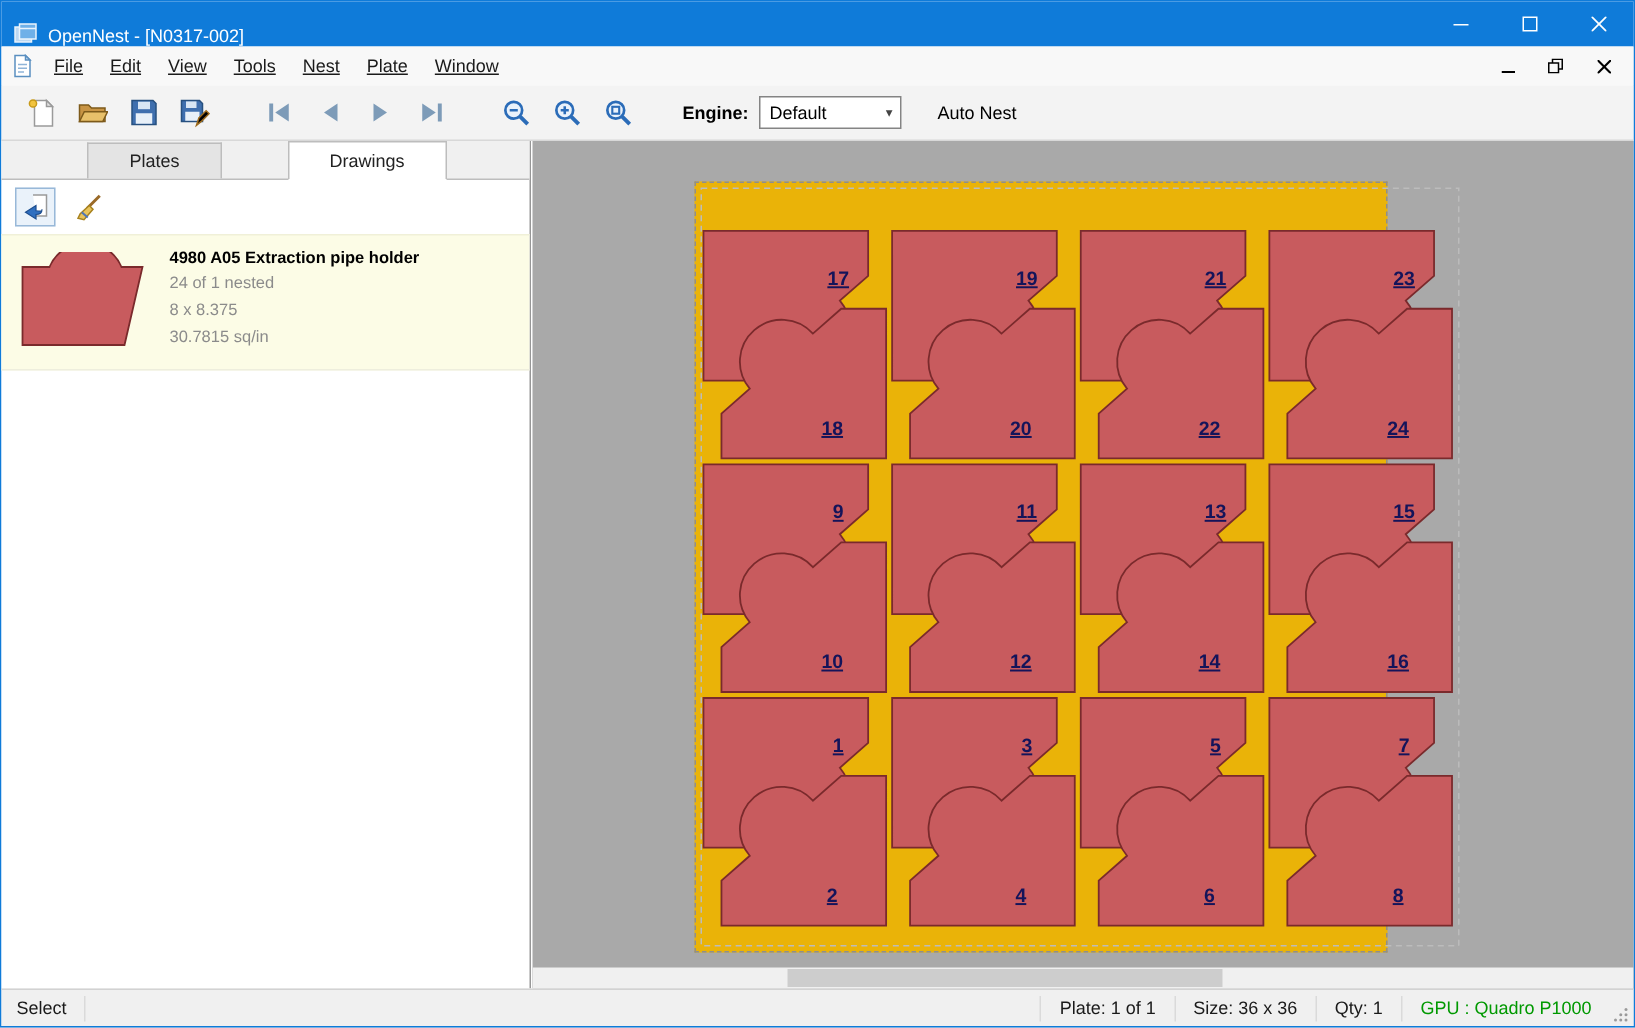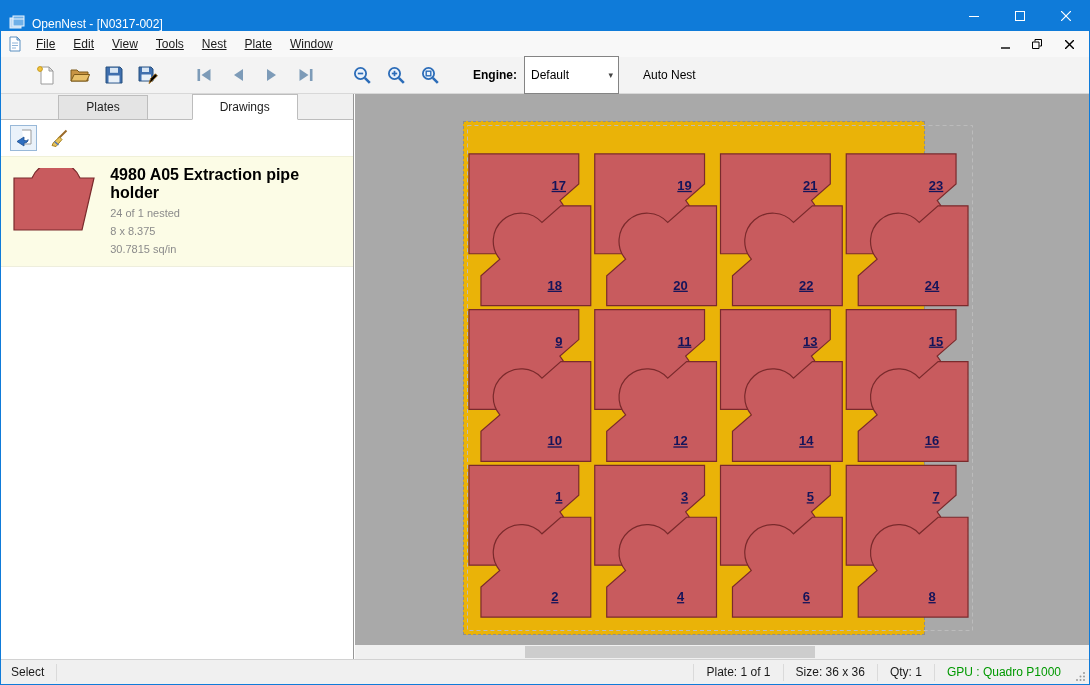--- a/index.html
+++ b/index.html
@@ -38,28 +38,28 @@
     font-size:12px; color:#1a1a1a;
   }
   .menubar .sysicon{ margin:0 4px 0 6px; display:flex; }
   .menu-item{ padding:5px 9px; cursor:default;text-decoration:underline; }
   .mdi-controls{ margin-left:auto; display:flex; align-items:center; gap:16px; padding-right:12px; }
   .mdi-btn{ display:flex; align-items:center; justify-content:center; width:16px; height:16px; }
 
   
   .toolbar{
     height:37px; background:#f3f3f3; border-bottom:1px solid #d8d8d8;
-    display:flex; align-items:center; padding-left:28px; font-size:12px;
+    display:flex; align-items:center; padding-left:10px; font-size:12px;
   }
   .tb-btn{ width:34px; height:29px; display:flex; align-items:center; justify-content:center; border:1px solid transparent; }
   .tb-group{ display:flex; align-items:center; }
   .tb-gap{ width:22px; }
   .engine-label{ font-weight:bold; margin-left:26px; margin-right:7px; }
   .combo{
-    width:95px; height:38px; background:#fff; border:1px solid #848484;
+    width:95px; height:22px; background:#fff; border:1px solid #848484;
     display:flex; align-items:center; font-size:12px; padding-left:6px;
   }
   .combo .chev{ margin-left:auto; margin-right:5px; font-size:9px; color:#444; }
   .autonest{ margin-left:24px; }
 
   
   .sidebar{
     position:absolute; left:0; top:93px; bottom:25px; width:353px;
     background:#fff; border-right:1px solid #979797;
   }
@@ -81,21 +81,21 @@
     height:36px; display:flex; align-items:center; gap:8px; padding-left:9px;
   }
   .mini-btn{ width:27px; height:26px; display:flex; align-items:center; justify-content:center; border:1px solid transparent; }
   .mini-btn.framed{ border-color:#98b8d8; background:#eaf2fa; }
   .drawing-item{
     display:flex; background:#fcfce6; padding:7px 8px 10px 8px;
     border-top:1px solid #f0f0d8; border-bottom:1px solid #eeeedd;
   }
   .thumb-box{ width:92px; height:72px; display:flex; align-items:center; justify-content:center; }
   .item-text{ margin-left:12px; padding-top:2px; }
-  .item-title{ font-size:16px; font-weight:bold; color:#000; }
+  .item-title{ font-size:11px; font-weight:bold; color:#000; }
   .item-sub{ font-size:11px; color:#8b8b8b; margin-top:4px; line-height:14px; }
 
   
   .canvas{
     position:absolute; left:354px; top:93px; right:0; bottom:25px;
     background:var(--canvas); overflow:hidden;
   }
   .plate{
     position:absolute; left:108px; top:27px; width:462px; height:514px;
     background:#eab308; border:1px dashed #8e8e8e;text-align:center;

